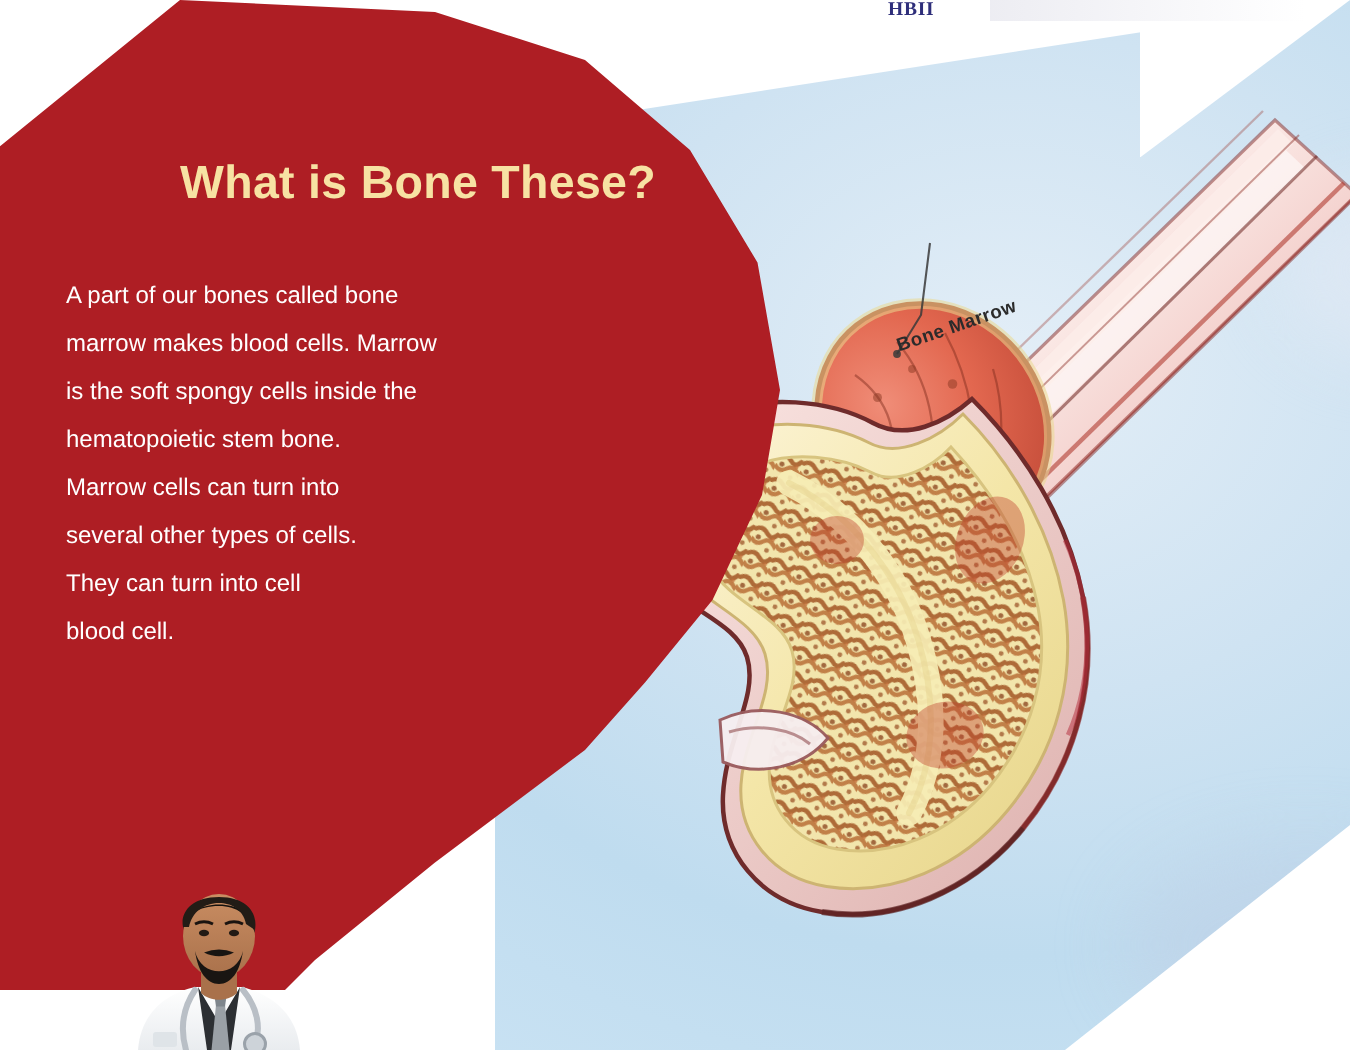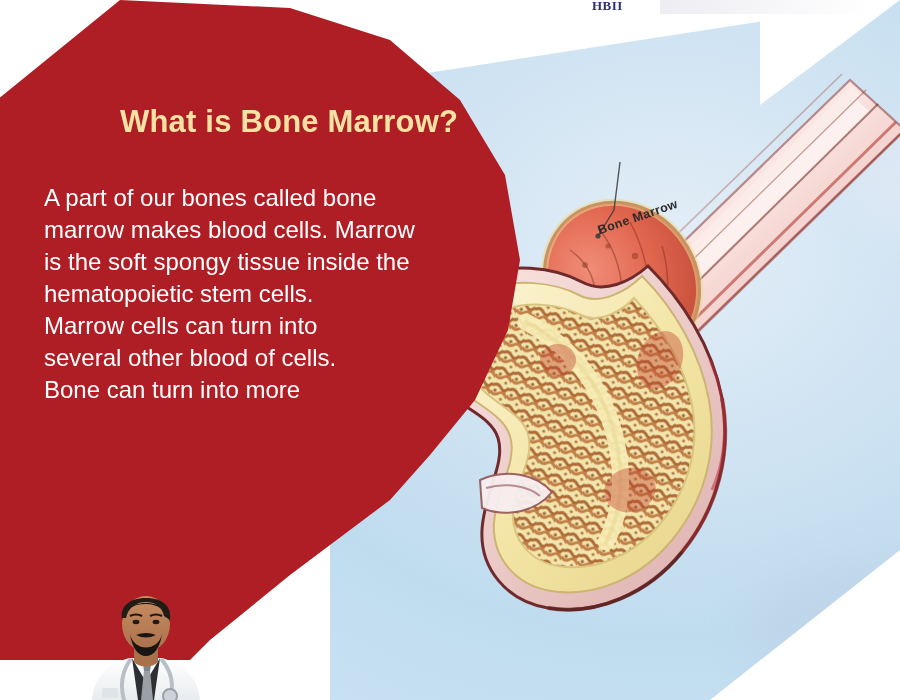--- a/index.html
+++ b/index.html
@@ -55,21 +55,21 @@
   }
 
   
   .title{
     position:absolute; left:120px; top:104px; width:400px;
     color:#F7E2A3; font-size:31px; font-weight:bold; letter-spacing:.2px;
     white-space:nowrap;
   }
   .body-copy{
     position:absolute; left:44px; top:182px; width:400px;
-    color:#ffffff; font-size:24px; line-height:32px; font-weight:400;
+    color:#ffffff; font-size:16px; line-height:32px; font-weight:400;
   }
   .body-copy p{ margin:0; }
 
   
   .logo{
     position:absolute; left:592px; top:-2px; z-index:9;
     color:#2E2E7A; font-family:"Liberation Serif","DejaVu Serif",serif;
     font-weight:bold; font-size:13px; letter-spacing:.5px;
   }
   .logo-ghost{
@@ -230,30 +230,31 @@
     <g>
       <path d="M268 176 L284 150 L290 102" stroke="#3a3a3a" stroke-width="1.4" fill="none" opacity=".85"></path>
       <circle cx="268" cy="176" r="2.6" fill="#3a3a3a" opacity=".85"></circle>
     </g>
   </svg>
 
   <div class="bm-label">Bone Marrow</div>
 
   <div class="red-blob"></div>
 
-  <h1 class="title">What is Bone Marrow?</h1>
+  <h1 class="title">What is Bone These?</h1>
 
   <div class="body-copy">
     <p>A part of our bones called bone</p>
     <p>marrow makes blood cells. Marrow</p>
-    <p>is the soft spongy tissue inside the</p>
-    <p>hematopoietic stem cells.</p>
+    <p>is the soft spongy cells inside the</p>
+    <p>hematopoietic stem bone.</p>
     <p>Marrow cells can turn into</p>
-    <p>several other blood of cells.</p>
-    <p>Bone can turn into more</p>
+    <p>several other types of cells.</p>
+    <p>They can turn into cell</p>
+    <p>blood cell.</p>
   </div>
 
   <svg class="doctor" viewBox="0 0 136 122" aria-hidden="true">
     <defs>
       <linearGradient id="coat" x1="0" y1="0" x2="0" y2="1">
         <stop offset="0%" stop-color="#ffffff"></stop>
         <stop offset="100%" stop-color="#e9ecef"></stop>
       </linearGradient>
       <linearGradient id="skin" x1="0" y1="0" x2="0" y2="1">
         <stop offset="0%" stop-color="#c98d62"></stop>

